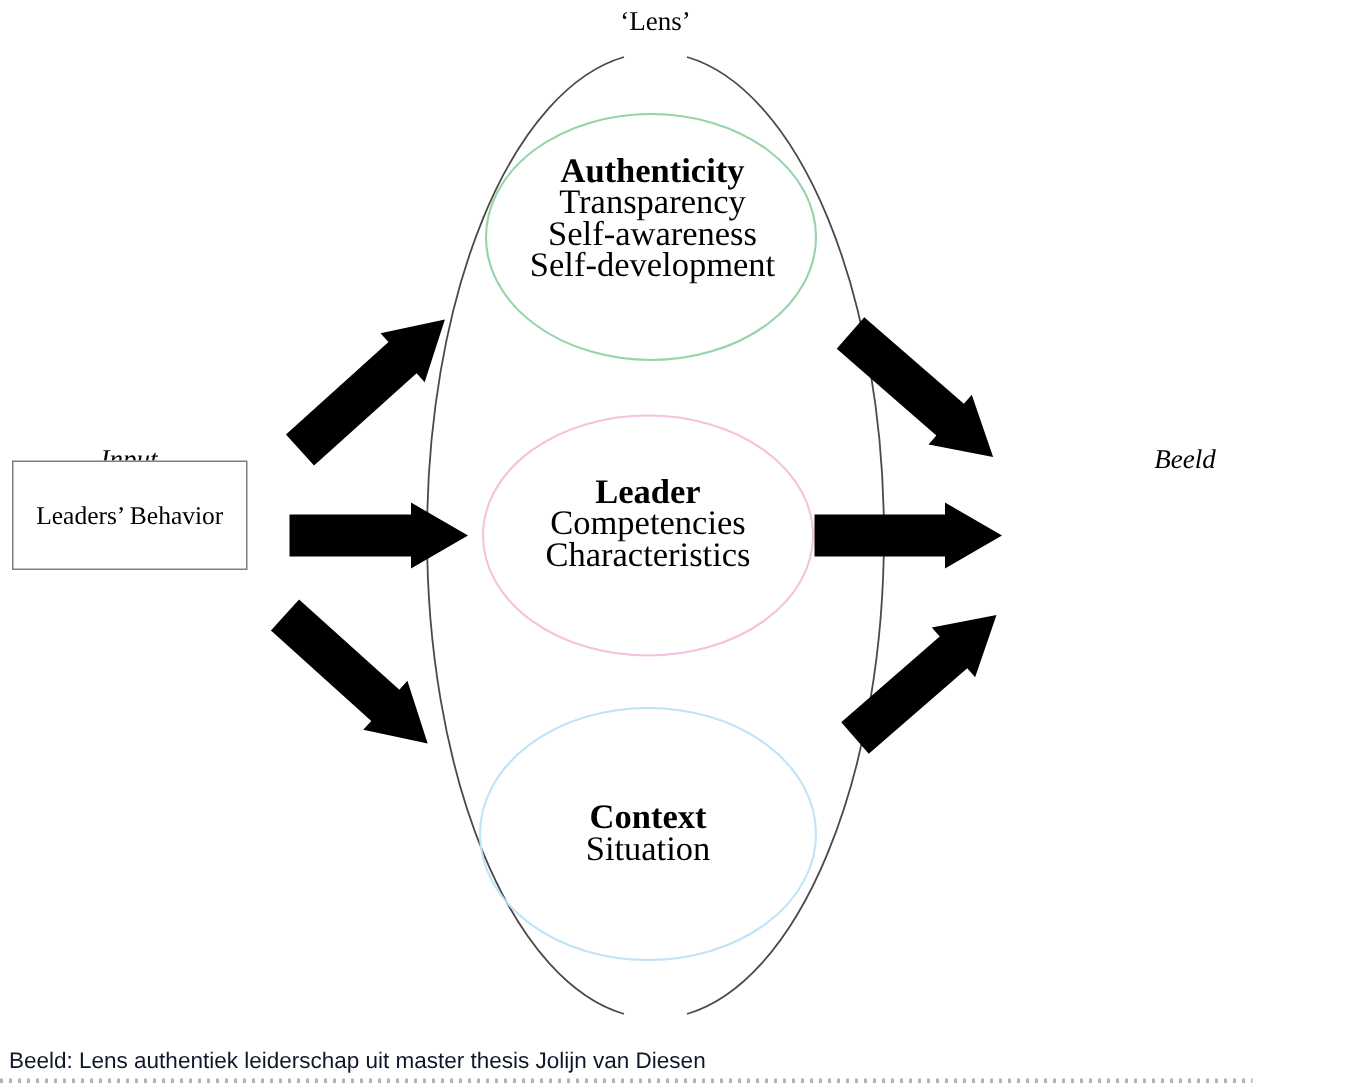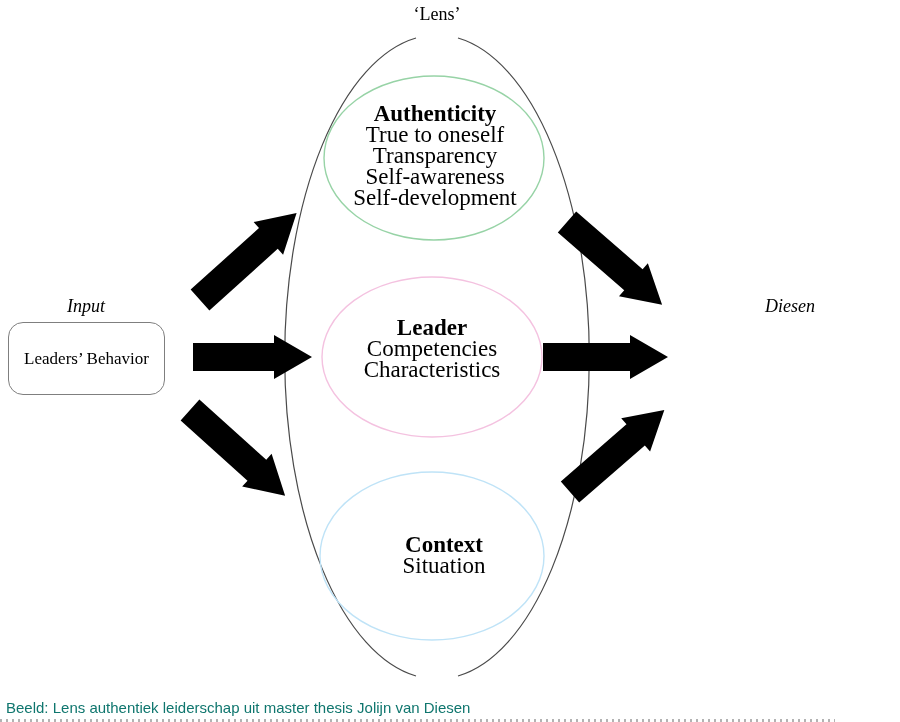--- a/index.html
+++ b/index.html
@@ -14,21 +14,21 @@
   .eblock .ttl { font-weight:bold; }
   .io-label { font-style:italic; font-size:18px; }
   .io-box {
     position:absolute; border:1px solid #7f7f7f; background:#fff;
     display:flex; align-items:center; justify-content:center;
     font-size:17px; line-height:23px; text-align:center;
   }
   .io-box .inner { padding:0 6px; }
   .caption {
     position:absolute; font-family:"Liberation Sans", sans-serif;
-    font-size:15px; color:#0f766e; white-space:nowrap;
+    font-size:15px; color:#0f172a; white-space:nowrap;
   }
   .cutoff {
     position:absolute; height:3px; opacity:.65;
     background:repeating-linear-gradient(90deg,#8a8a8a 0 2px, transparent 2px 6px);
   }
   .lensline { fill:none; stroke-width:1.2; }
   .innerellipse { fill:none; stroke-width:1.4; }
 </style>
 </head>
 <body>
@@ -62,41 +62,40 @@
     </g>
     <g transform="translate(570,492) rotate(-41)">
       <polygon points="0,-14 87,-14 87,-22 125,0 87,22 87,14 0,14" fill="#000000"></polygon>
     </g>
   </svg>
 
   <div class="txt title" style="left:287px; top:4px; width:300px;">‘Lens’</div>
 
   <div class="txt eblock" style="left:324px; top:103px; width:222px;">
     <div class="ttl">Authenticity</div>
-    <div>True to oneself</div>
     <div>Transparency</div>
     <div>Self-awareness</div>
     <div>Self-development</div>
   </div>
 
   <div class="txt eblock" style="left:322px; top:317px; width:220px;">
     <div class="ttl">Leader</div>
     <div>Competencies</div>
     <div>Characteristics</div>
   </div>
 
-  <div class="txt eblock" style="left:334px; top:534px; width:220px;">
+  <div class="txt eblock" style="left:322px; top:534px; width:220px;">
     <div class="ttl">Context</div>
     <div>Situation</div>
   </div>
 
   <div class="txt io-label" style="left:8px; top:296px; width:156px;">Input</div>
-  <div class="io-box" style="left:8px; top:322px; width:155px; height:71px;border-radius:15px;">
+  <div class="io-box" style="left:8px; top:307px; width:155px; height:71px;">
     <span class="inner">Leaders’ Behavior</span>
   </div>
 
-  <div class="txt io-label" style="left:687px; top:296px; width:206px;">Diesen</div>
+  <div class="txt io-label" style="left:687px; top:296px; width:206px;">Beeld</div>
 
   <div class="caption" style="left:6px; top:699px;">Beeld: Lens authentiek leiderschap uit master thesis Jolijn van Diesen</div>
 
   <div class="cutoff" style="left:0px; top:719px; width:835px;"></div>
 
 </div>
 
 </body></html>

